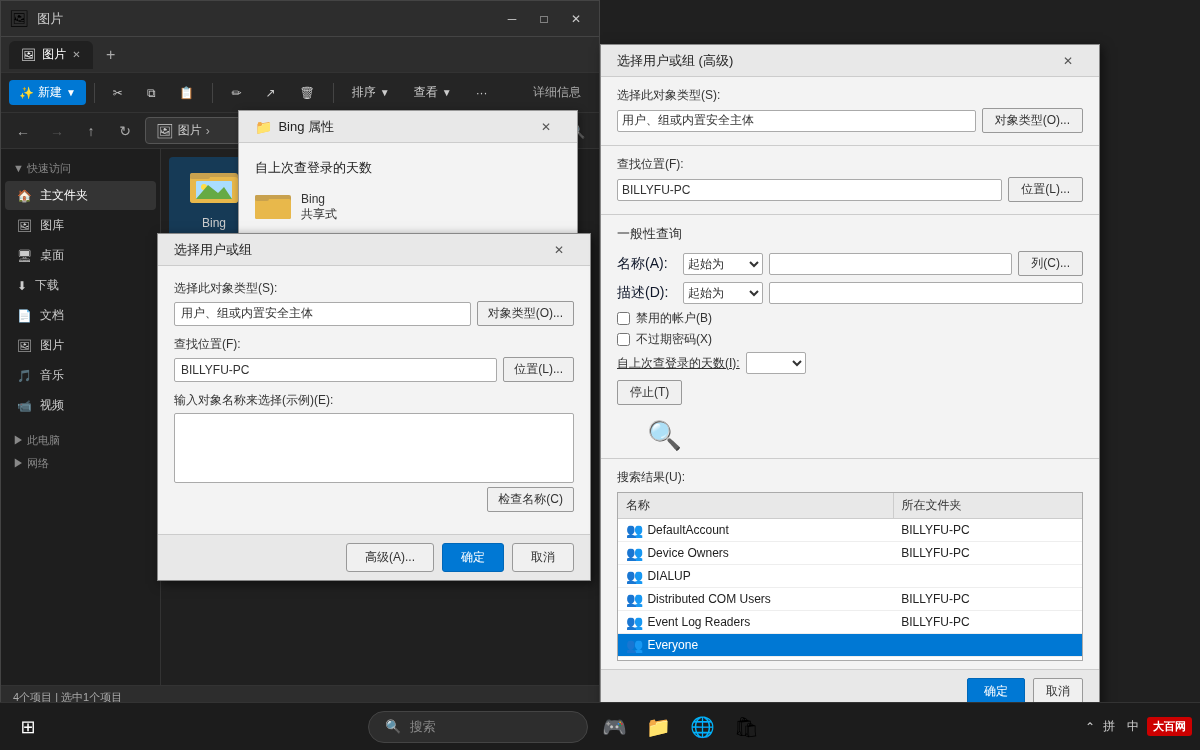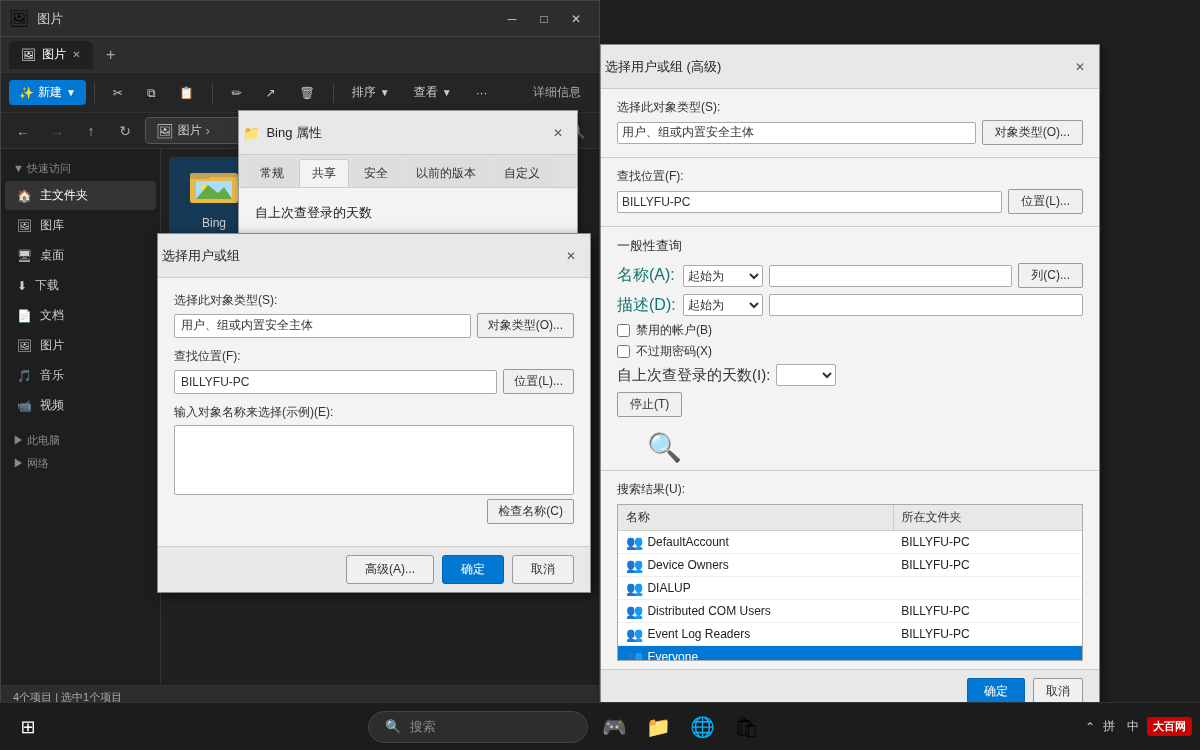--- a/index.html
+++ b/index.html
@@ -285,24 +285,24 @@
       top: 110px;
       left: 238px;
       width: 340px;
       background: #f3f3f3;
       border: 1px solid #999;
       box-shadow: 2px 2px 8px rgba(0,0,0,0.4);
       z-index: 200;
     }
     .dialog-title {
       background: #e8e8e8;
-      height: 44px;
-      display: flex;
-      align-items: center;
-      padding: 0 4px;
+      height: 32px;
+      display: flex;
+      align-items: center;
+      padding: 0 16px;
       font-size: 13px;
       color: #222;
       border-bottom: 1px solid #ccc;
       font-weight: 500;
     }
     .dialog-title .icon { margin-right: 6px; font-size: 14px; }
     .dialog-tabs {
       display: flex;
       background: #e0e0e0;
       border-bottom: 1px solid #ccc;
@@ -436,22 +436,22 @@
       color: #333;
       margin-bottom: 8px;
     }
     .adv-form-row {
       display: flex;
       align-items: center;
       gap: 6px;
       margin-bottom: 6px;
     }
     .adv-label {
-      font-size: 16px;
-      color: #0f766e;
+      font-size: 14px;
+      color: #0f172a;
       min-width: 60px;
     }
     .adv-input {
       flex: 1;
       height: 22px;
       border: 1px solid #aaa;
       background: white;
       font-size: 12px;
       padding: 2px 4px;
       border-radius: 2px;
@@ -697,37 +697,20 @@
     <span>4个项目  | 选中1个项目</span>
   </div>
 </div>
 
 <div class="dialog-bing">
   <div class="dialog-title">
     <span class="icon">📁</span>
     <span>Bing 属性</span>
     <div style="flex:1;"></div>
     <div class="ctrl-btn close" style="color:#555;">✕</div>
-  </div>
-  <div class="dialog-tabs">
-    <div class="d-tab">
-      <span>常规</span>
-    </div>
-    <div class="d-tab active">
-      <span>共享</span>
-    </div>
-    <div class="d-tab">
-      <span>安全</span>
-    </div>
-    <div class="d-tab">
-      <span>以前的版本</span>
-    </div>
-    <div class="d-tab">
-      <span>自定义</span>
-    </div>
   </div>
   <div class="dialog-body">
     <div class="share-section-title">自上次查登录的天数</div>
     <div class="share-item">
       <span class="share-folder-icon">
         <svg width="36" height="30" viewBox="0 0 36 30">
           <rect x="0" y="6" width="36" height="24" rx="2" fill="#c8a14e"></rect>
           <rect x="0" y="10" width="36" height="20" rx="2" fill="#e8b84b"></rect>
           <rect x="0" y="6" width="14" height="6" rx="2" fill="#c8a14e"></rect>
         </svg>
@@ -835,21 +818,21 @@
       <div>
         <div class="checkbox-row">
           <input type="checkbox" style="">
           <span>禁用的帐户(B)</span>
         </div>
         <div class="checkbox-row">
           <input type="checkbox" style="">
           <span>不过期密码(X)</span>
         </div>
         <div class="adv-form-row" style="margin-top:4px;">
-          <span class="adv-label" style="min-width:120px;font-size:15px;color:#333;">自上次查登录的天数(I):</span>
+          <span class="adv-label" style="min-width:120px;font-size:12px;color:#333;text-decoration:underline;">自上次查登录的天数(I):</span>
           <select class="adv-select" style="width:60px;">
             <option></option>
           </select>
         </div>
       </div>
       <div style="display:flex;flex-direction:column;gap:6px;align-items:flex-end;">
         <button class="adv-btn">停止(T)</button>
         <div style="margin-top:8px;">
           <span class="search-icon-img">🔍</span>
         </div>

